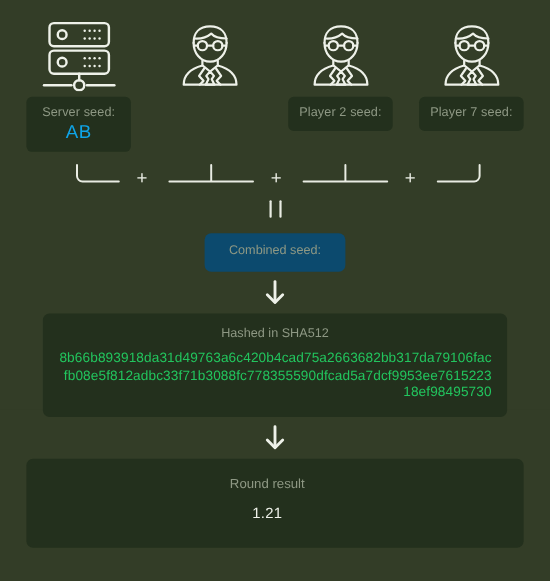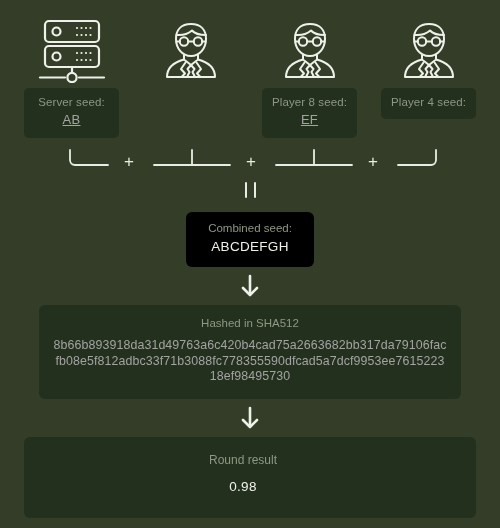--- a/index.html
+++ b/index.html
@@ -45,26 +45,25 @@
     text-align: center;
   }
   .seed-label {
     color: #8e9884;
     font-size: 11.5px;
     line-height: 15px;
     letter-spacing: .1px;
     white-space: nowrap;
   }
   .seed-value {
-    color: #a3a3a3;
-    font-size: 13px;
+    color: #0ea5e9;
+    font-size: 17px;
     line-height: 18px;
     margin-top: 1px;
     letter-spacing: .3px;
-    text-decoration: underline;
   }
 
   
   .connector-row {
     position: relative;
     height: 40px;
     margin-top: 4px;
   }
   .connector-row .conn {
     position: absolute;
@@ -97,21 +96,21 @@
   }
   .equals-bar + .equals-bar { margin-left: 7px; }
 
   
   .combined-wrap {
     display: flex;
     justify-content: center;
     margin-top: 10px;
   }
   .combined-card {
-    background: #000000;
+    background: #0c4a6e;
     border-radius: 6px;
     padding: 9px 22px 11px 22px;
     text-align: center;
     min-width: 120px;
   }
   .combined-label {
     color: #8e9884;
     font-size: 11.5px;
     line-height: 15px;
   }
@@ -139,26 +138,26 @@
     padding: 10px 14px 14px 14px;
   }
   .hash-title {
     color: #8e9884;
     font-size: 11.5px;
     line-height: 16px;
     text-align: center;
     margin-bottom: 7px;
   }
   .hash-value {
-    color: #a3a3a3;
+    color: #22c55e;
     font-size: 12.4px;
     line-height: 15.5px;
     letter-spacing: .1px;
     word-break: break-all;
-    text-align: center;
+    text-align: right;
   }
 
   
   .result-card {
     margin: 0 24px;
     background: #23301d;
     border-radius: 6px;
     padding: 15px 28px 22px 14px;
     text-align: center;
   }
@@ -251,22 +250,21 @@
           <path d="M29.2 24.5h5.6"></path>
           <path d="M17.5 24.5h3.3M43 24.5h3.5"></path>
           <path d="M25 38v4.5l7 5.5 7-5.5V38"></path>
           <path d="M25 42.5C14 45.5 8 51 8 60h48c0-9-6-14.5-17-17.5"></path>
           <path d="M32 48l-3.5 4 2 3-2.5 5h8l-2.5-5 2-3z"></path>
           <path d="M26.5 45.5 22 52l4 4.5-3.5 3.5"></path>
           <path d="M37.5 45.5 42 52l-4 4.5 3.5 3.5"></path>
         </svg>
       </div>
       <div class="seed-card">
-        <div class="seed-label">Player 8 seed:</div>
-        <div class="seed-value">EF</div>
+        <div class="seed-label">Player 2 seed:</div>
       </div>
     </div>
 
     <div class="seed-col">
       <div class="icon-wrap">
         <svg width="64" height="66" viewBox="0 0 64 66" fill="none" stroke="#eef1e9" stroke-width="2" stroke-linecap="round" stroke-linejoin="round">
           <path d="M17 22c0-9 5-15 15-15s15 6 15 15"></path>
           <path d="M17 22c0 9 6 17 15 17s15-8 15-17"></path>
           <path d="M17.5 18c6 .5 12-1.5 15.5-4.5 2.5 3 8 4.5 14 4.5"></path>
           <circle cx="25" cy="24.5" r="4.2"></circle>
@@ -274,21 +272,21 @@
           <path d="M29.2 24.5h5.6"></path>
           <path d="M17.5 24.5h3.3M43 24.5h3.5"></path>
           <path d="M25 38v4.5l7 5.5 7-5.5V38"></path>
           <path d="M25 42.5C14 45.5 8 51 8 60h48c0-9-6-14.5-17-17.5"></path>
           <path d="M32 48l-3.5 4 2 3-2.5 5h8l-2.5-5 2-3z"></path>
           <path d="M26.5 45.5 22 52l4 4.5-3.5 3.5"></path>
           <path d="M37.5 45.5 42 52l-4 4.5 3.5 3.5"></path>
         </svg>
       </div>
       <div class="seed-card">
-        <div class="seed-label">Player 4 seed:</div>
+        <div class="seed-label">Player 7 seed:</div>
       </div>
     </div>
 
   </div>
 
   <div class="connector-row">
 
     <svg class="conn" style="left:62px;" width="48" height="22" viewBox="0 0 48 22" fill="none" stroke="#e9ece3" stroke-width="1.8" stroke-linecap="round" stroke-linejoin="round">
       <path d="M8 2v10a5 5 0 0 0 5 5h33"></path>
     </svg>
@@ -313,21 +311,20 @@
   </div>
 
   <div class="equals">
     <div class="equals-bar"></div>
     <div class="equals-bar"></div>
   </div>
 
   <div class="combined-wrap">
     <div class="combined-card">
       <div class="combined-label">Combined seed:</div>
-      <div class="combined-value">ABCDEFGH</div>
     </div>
   </div>
 
   <div class="arrow-wrap">
     <svg width="20" height="24" viewBox="0 0 20 24" fill="none" stroke="#eef1e9" stroke-width="2.6" stroke-linecap="round" stroke-linejoin="round">
       <path d="M10 2v18"></path>
       <path d="M3 14l7 7 7-7"></path>
     </svg>
   </div>
 
@@ -338,16 +335,16 @@
 
   <div class="arrow-wrap">
     <svg width="20" height="24" viewBox="0 0 20 24" fill="none" stroke="#eef1e9" stroke-width="2.6" stroke-linecap="round" stroke-linejoin="round">
       <path d="M10 2v18"></path>
       <path d="M3 14l7 7 7-7"></path>
     </svg>
   </div>
 
   <div class="result-card">
     <div class="result-label">Round result</div>
-    <div class="result-value">0.98</div>
+    <div class="result-value">1.21</div>
   </div>
 
 </div>
 
 </body></html>

